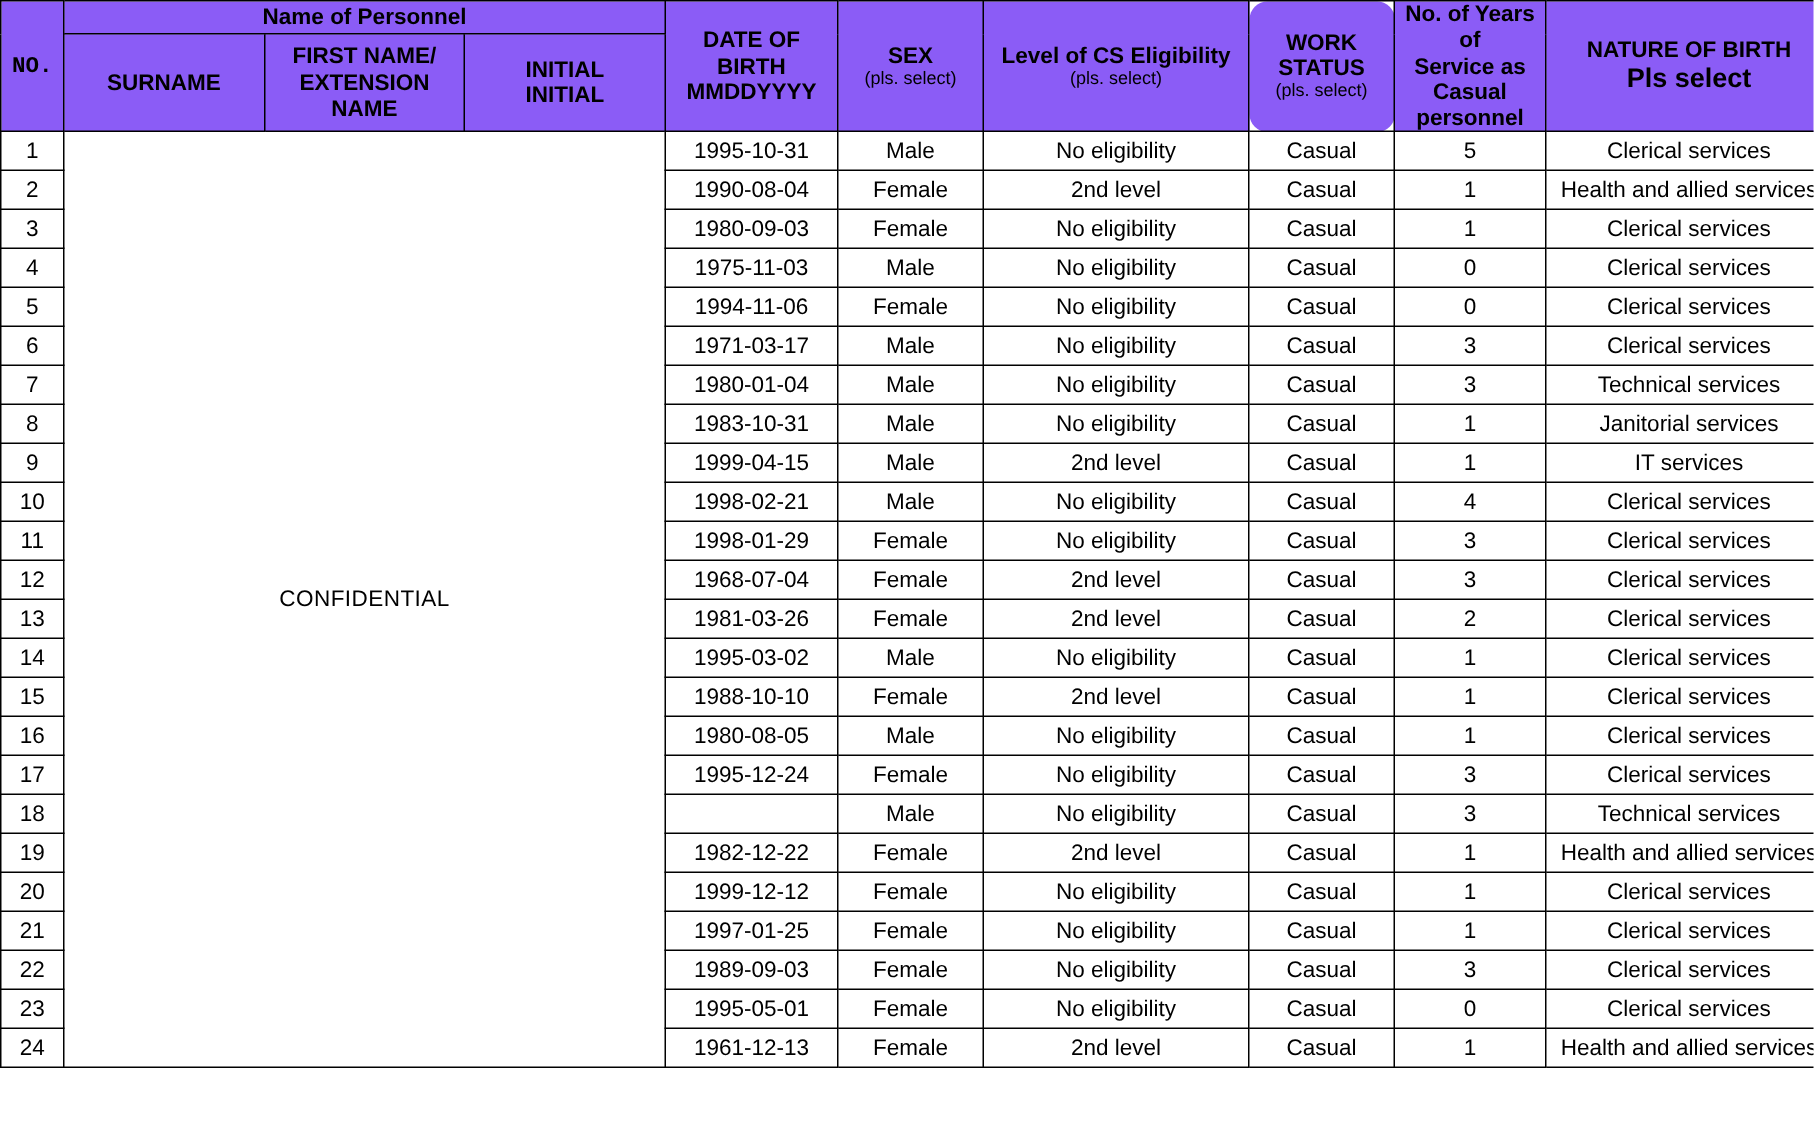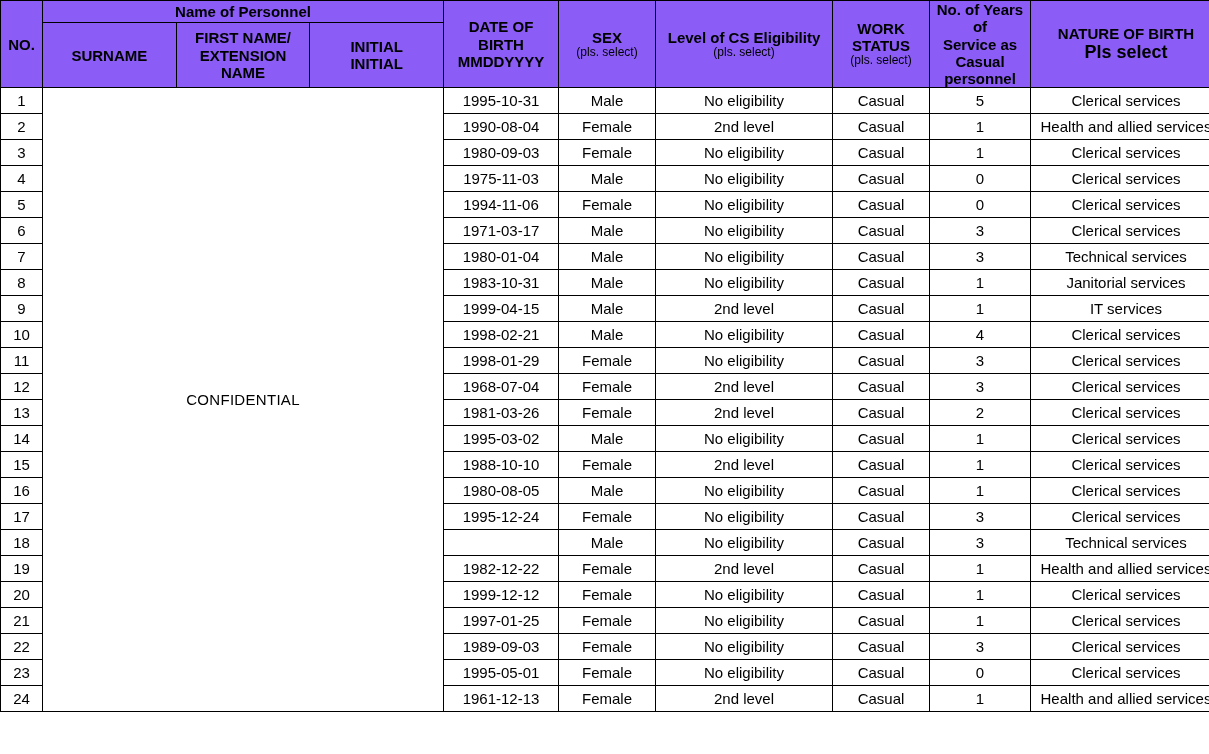--- a/index.html
+++ b/index.html
@@ -24,29 +24,29 @@
     padding: 0;
     text-align: center;
     vertical-align: middle;
     font-size: 15px;
     line-height: 1.15;
   }
   thead th {
     background: #8b5cf6;
     font-weight: bold;
   }
-  .h-no { width: 41px; font-size: 14px; }
+  .h-no { width: 41px; font-size: 14px; font-family: Liberation Mono, monospace; }
   .h-name { width: 400px; }
   .h-surname { width: 148px; font-size: 14px; }
   .h-first { width: 174px; font-size: 14px; margin-left: 16px; }
   .h-middle { width: 78px; font-size: 12px; }
   .h-dob { width: 114px; font-size: 14px; }
   .h-sex { width: 96px; font-size: 14px; }
   .h-elig { width: 176px; font-size: 14px; }
-  .h-work { width: 96px; font-size: 14px; }
+  .h-work { width: 96px; font-size: 14px; border-radius: 12px; }
   .h-years { width: 100px; font-size: 11px; }
   .h-nature { width: 190px; font-size: 16px; }
 
   .sub { font-weight: normal; font-size: 12px; display: block; }
   .nature-sub { font-weight: bold; font-size: 18px; }
 
   td.num { height: 25px; font-size: 15px; }
   td.cell { height: 25px; }
   .tall { height: 50px; }
 

